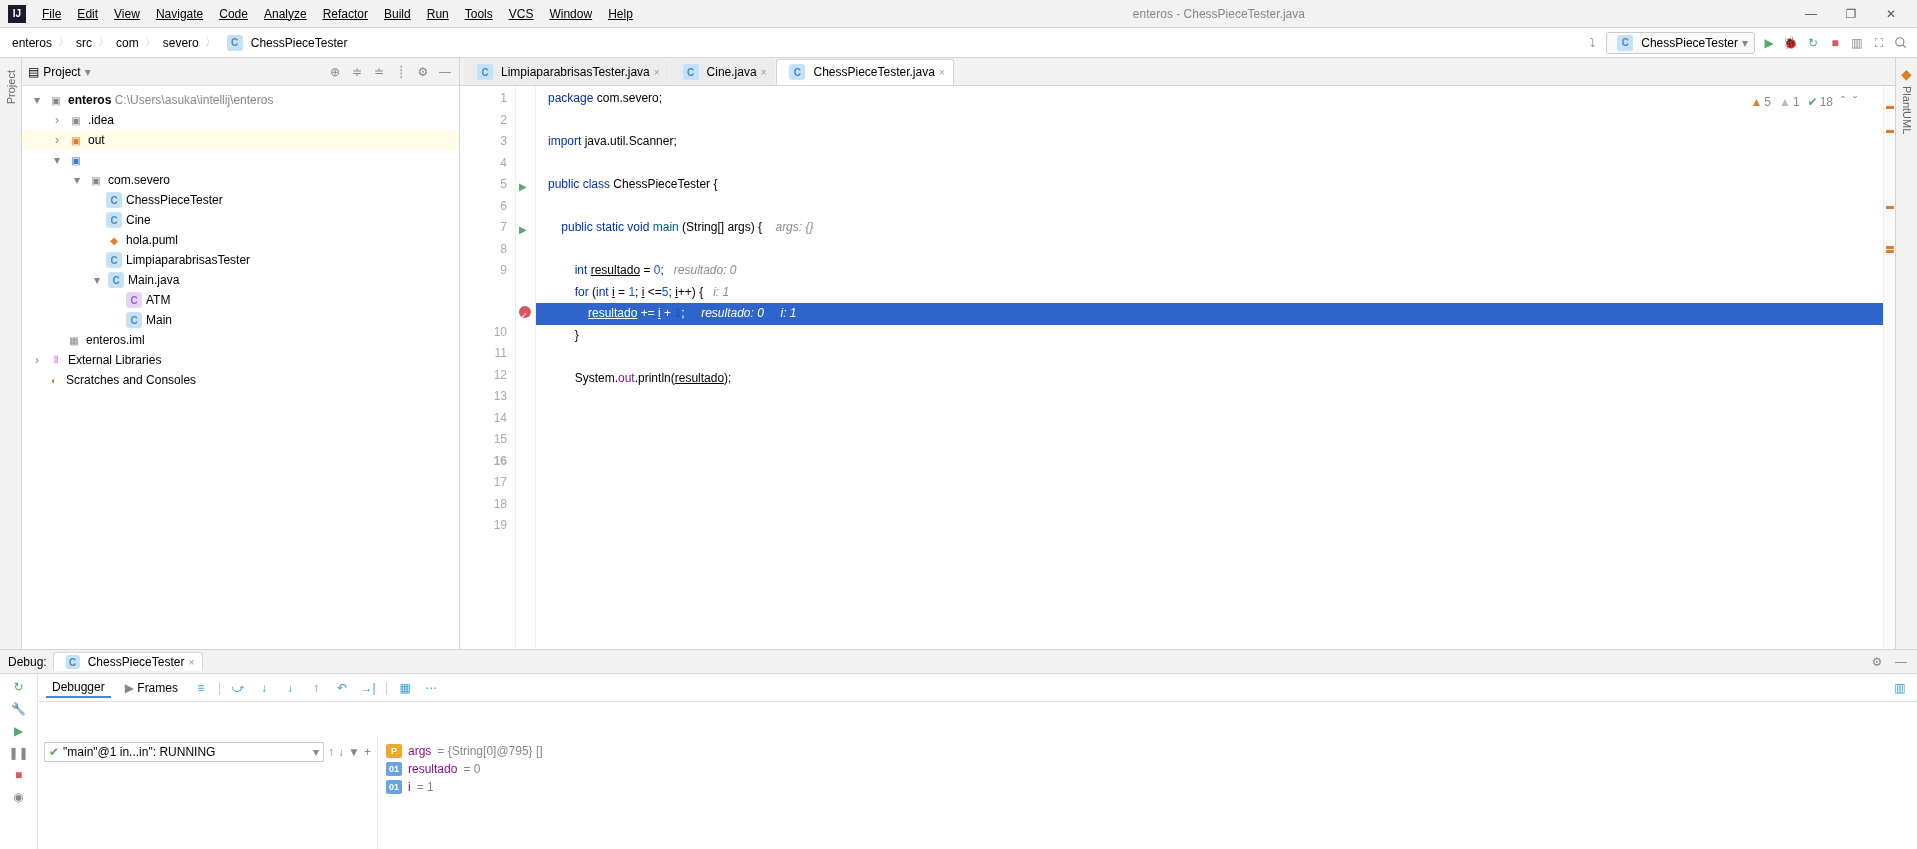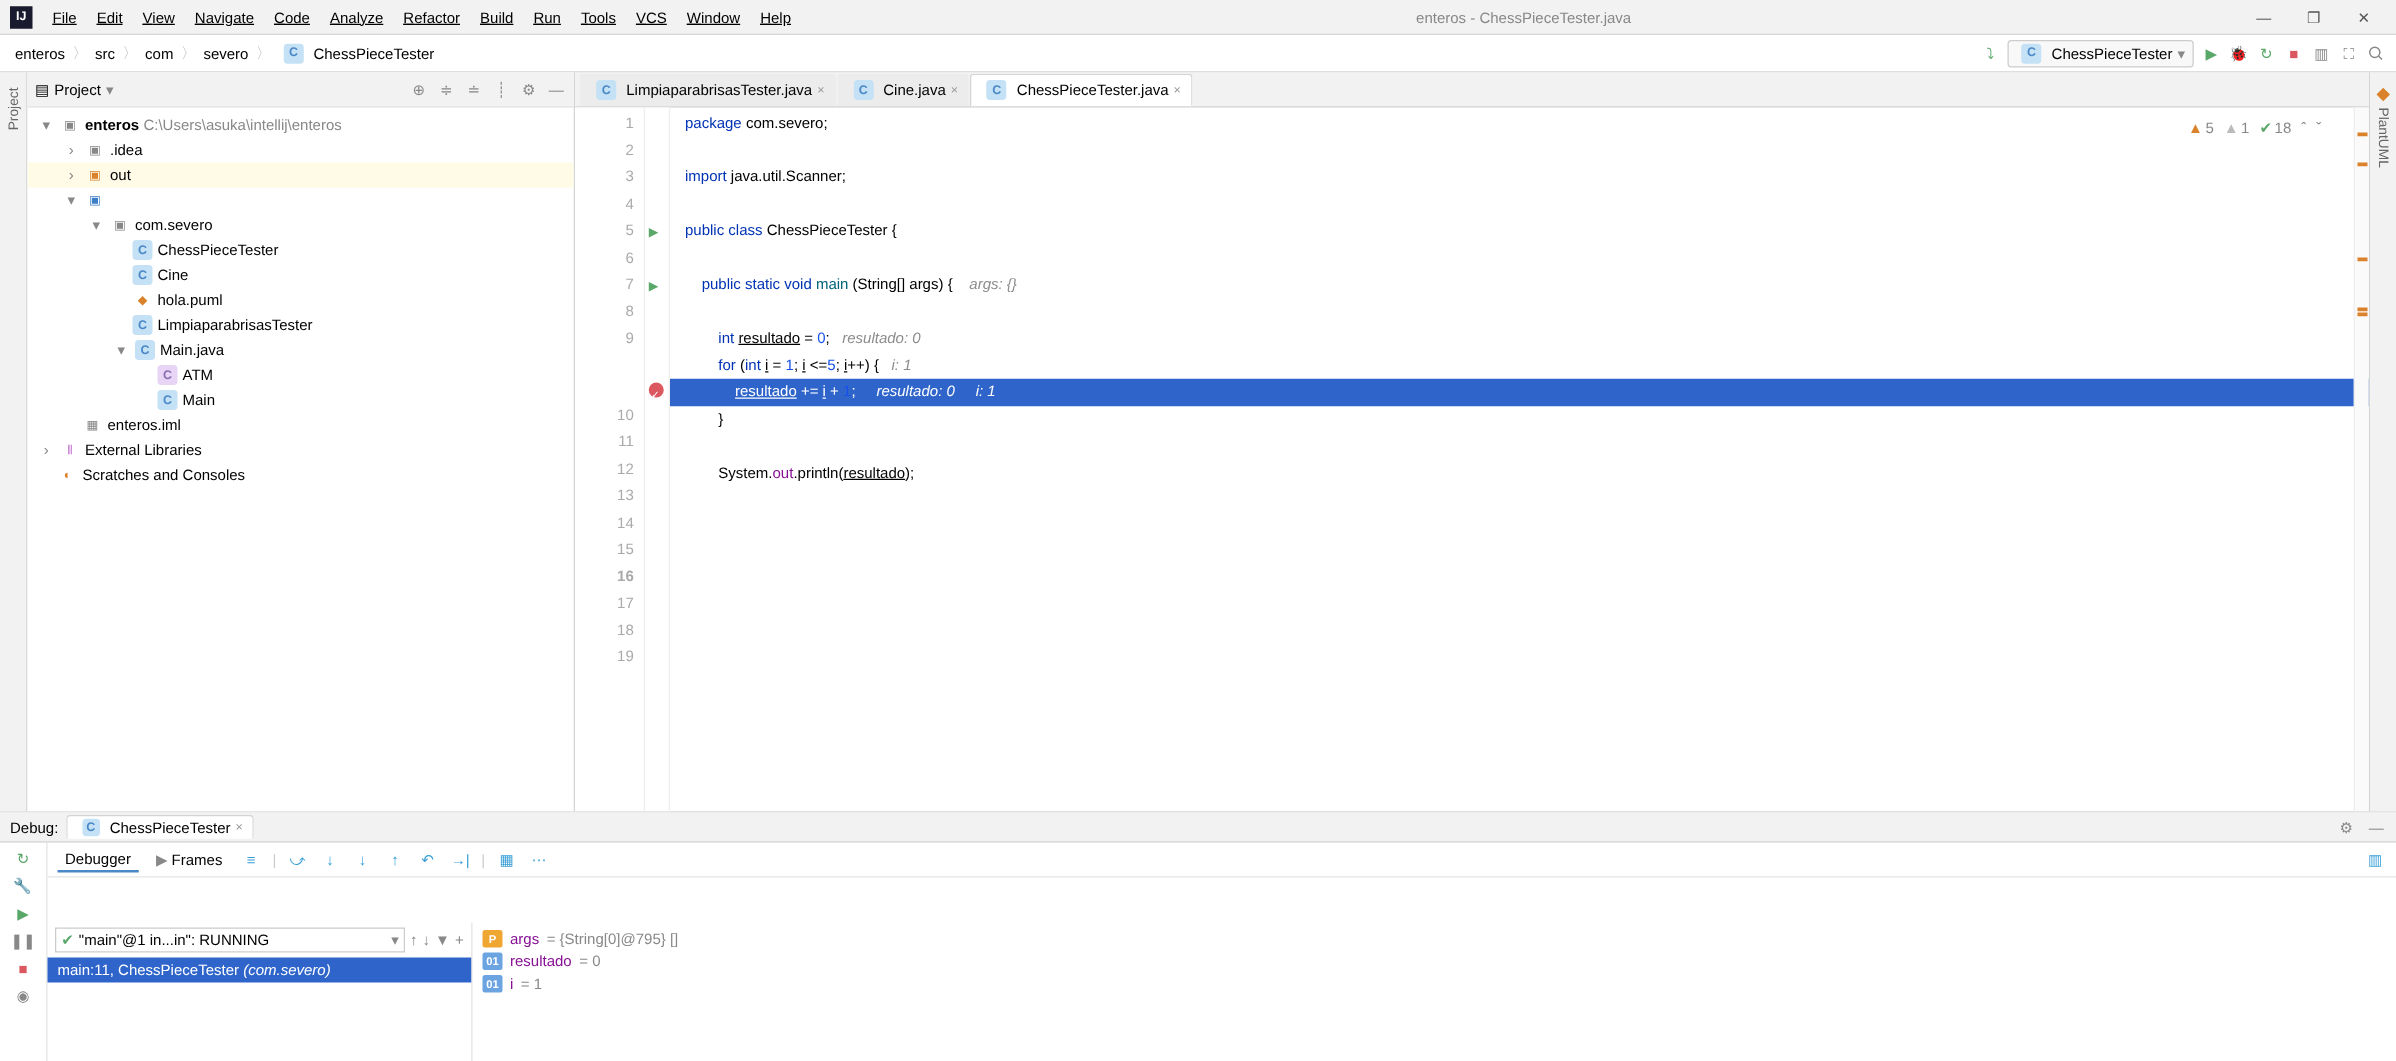--- a/index.html
+++ b/index.html
@@ -350,23 +350,20 @@
             <div class="frame-select">
               <span style="color:#59a869">✔</span>
               <span style="flex:1">"main"@1 in...in": RUNNING</span>
               <span class="gray">▾</span>
             </div>
             <span class="gray">↑</span>
             <span class="gray">↓</span>
             <span class="gray">▼</span>
             <span class="gray">+</span>
           </div>
-          <div class="frame-row">
-            <span>main:11, ChessPieceTester </span><i>(com.severo)</i>
-          </div>
         </div>
         <div class="vars-col">
           <div id="vars">
               <div class="var-row">
                 <span class="var-badge badge-p">P</span>
                 <span style="color:#871094">args</span>
                 <span class="gray"> = {String[0]@795} []</span>
               </div>
               <div class="var-row">
                 <span class="var-badge badge-i">01</span>

